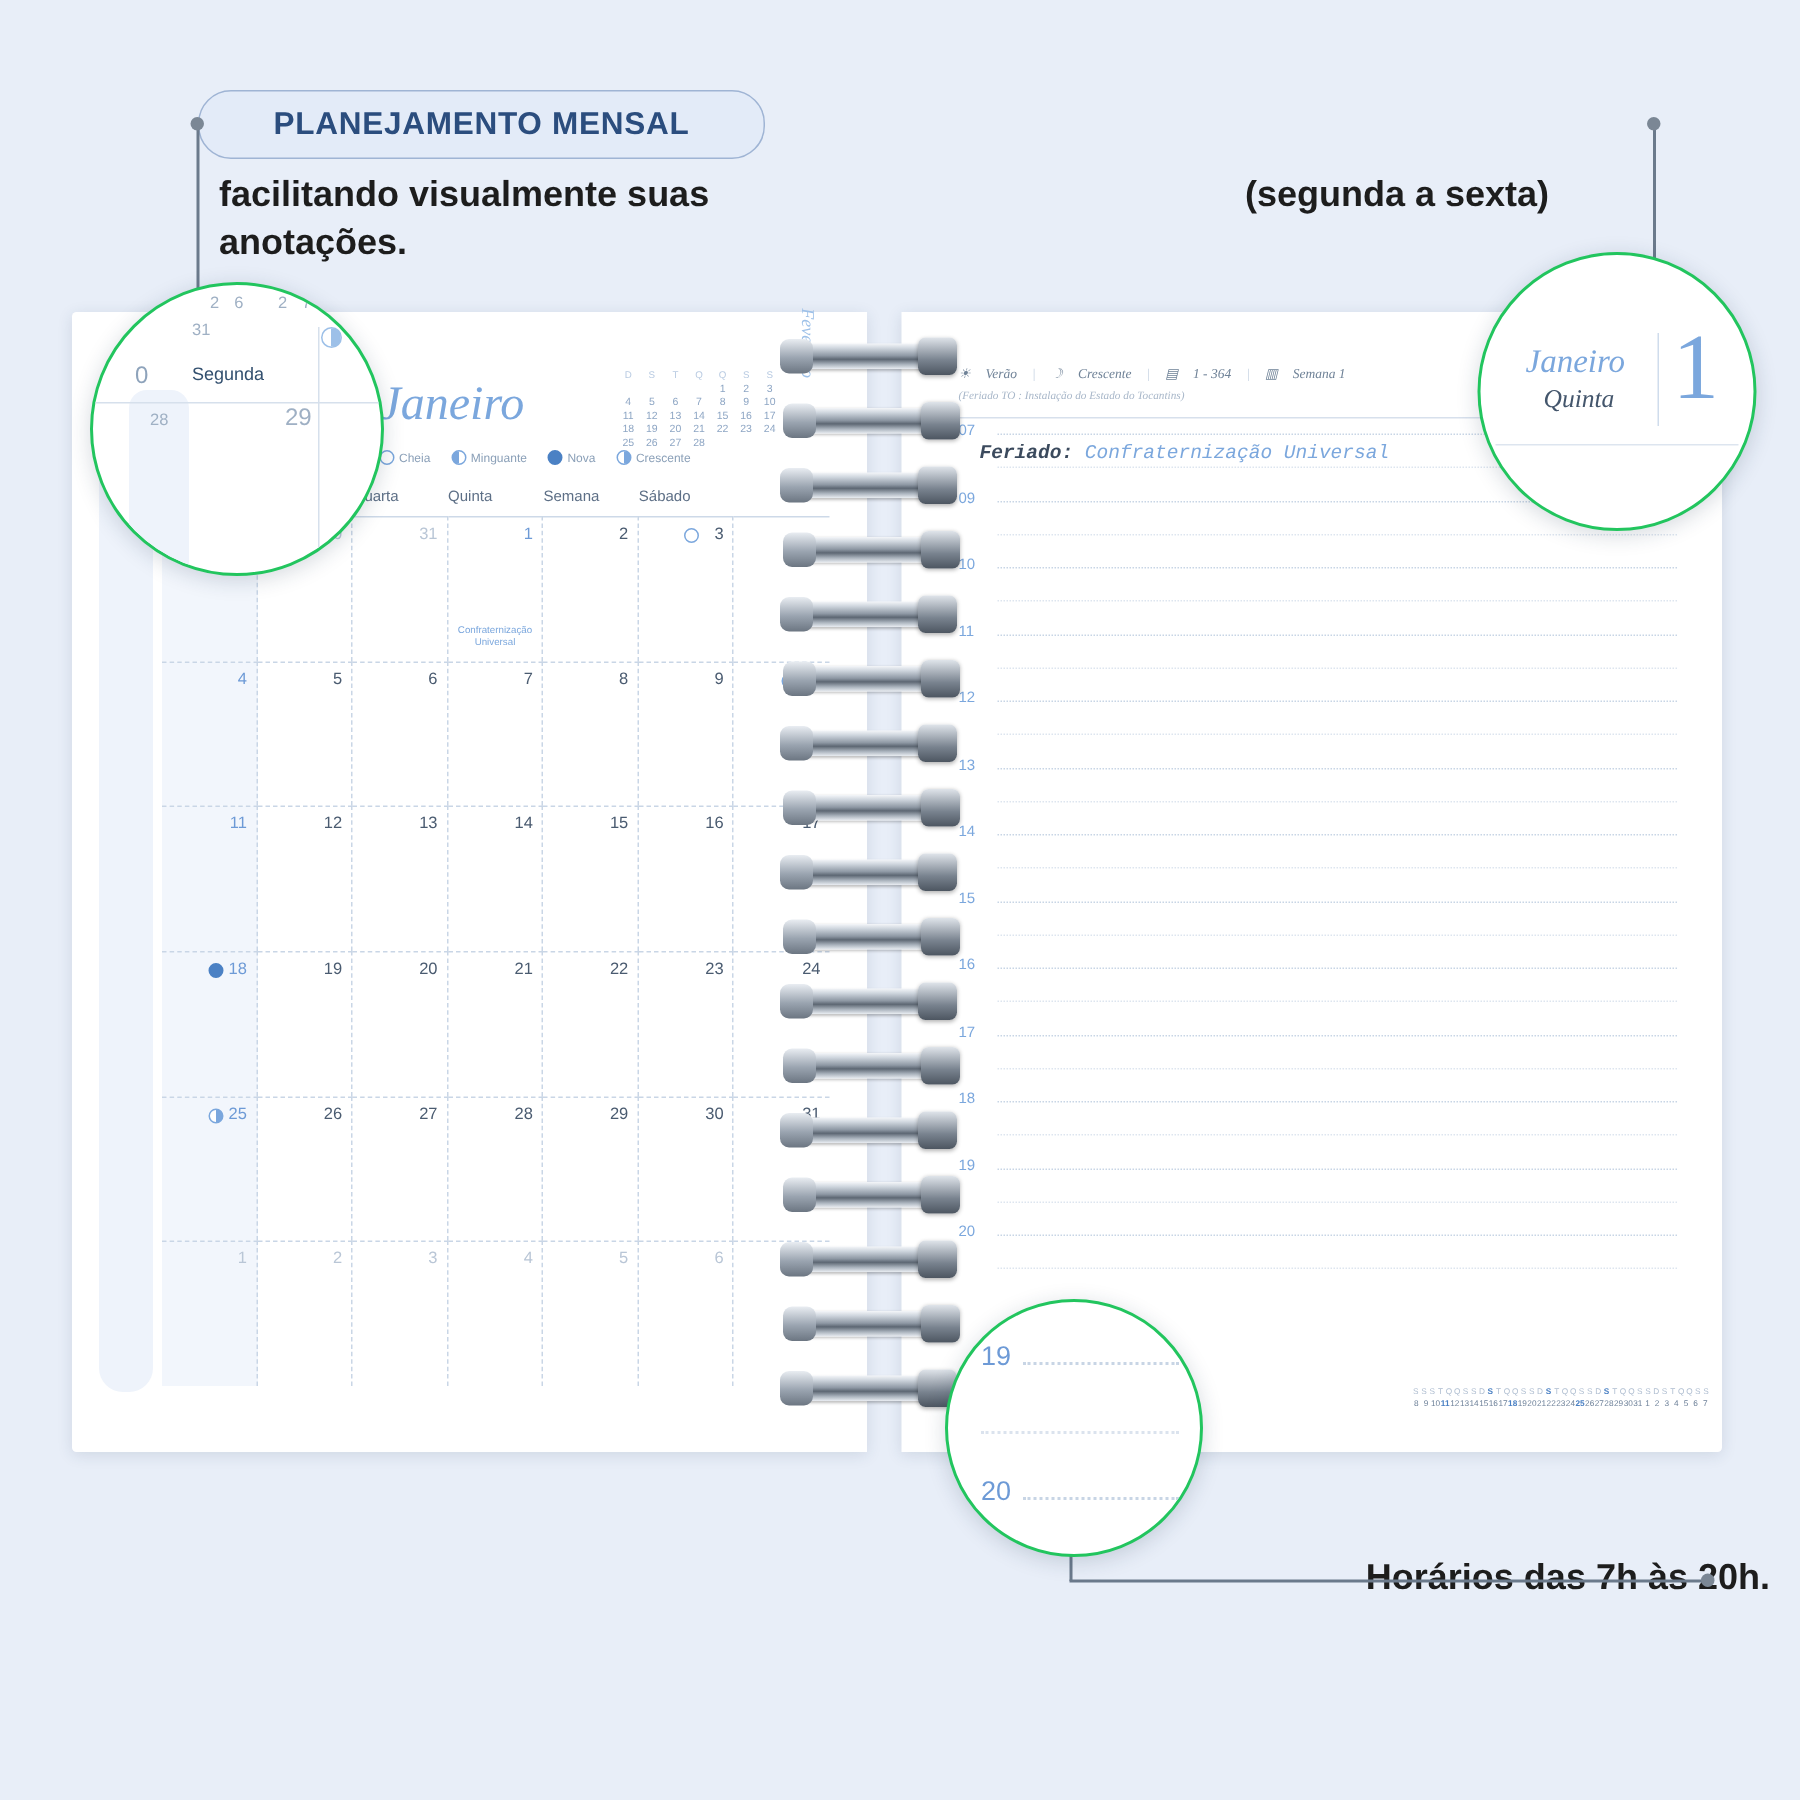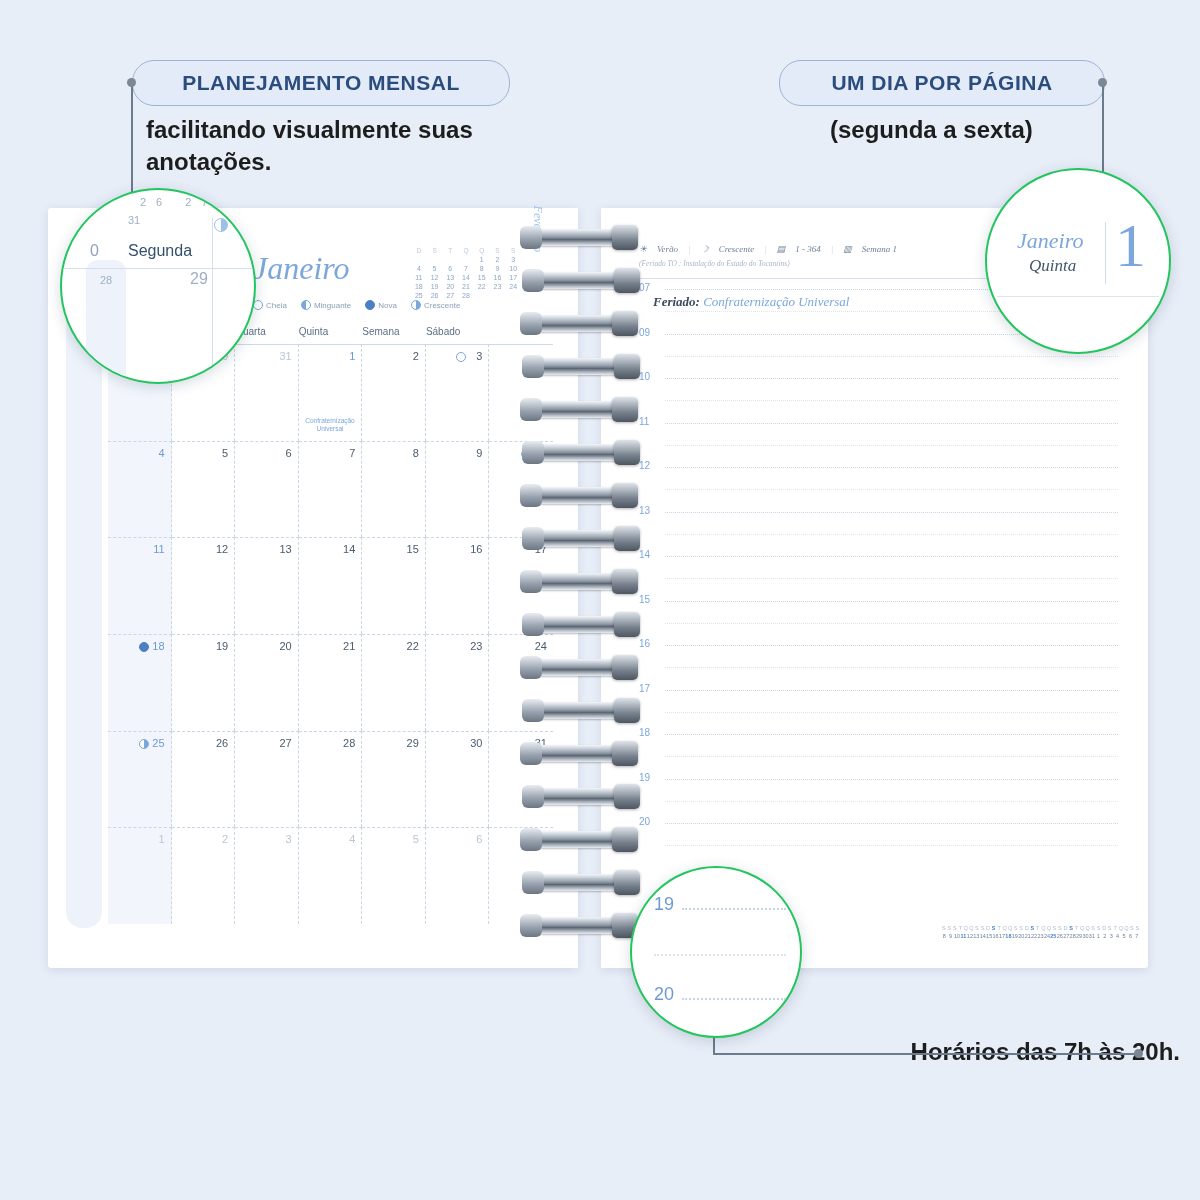--- a/index.html
+++ b/index.html
@@ -99,21 +99,21 @@
   
   .rp-head{position:absolute;left:38px;top:36px;right:34px;}
   .rp-meta{display:flex;align-items:center;gap:10px;font-size:9px;color:#6f8297;
            font-family:"Liberation Serif",serif;font-style:italic;}
   .rp-meta .sep{color:#c5d2e2;}
   .rp-note{margin-top:5px;font-size:7.5px;color:#a8b7c9;font-family:"Liberation Serif",serif;font-style:italic;}
   .rp-rule{position:absolute;left:38px;right:34px;top:70px;border-top:1px solid #d7e0ec;}
 
   .holiday{
     position:absolute;left:52px;top:86px;
-    font-family:Liberation Serif, serif;font-style:italic;font-size:13px;color:#3b4a5d;
+    font-family:Liberation Mono, monospace;font-style:italic;font-size:13px;color:#3b4a5d;
   }
   .holiday b{color:#3b4a5d;}
   .holiday i{color:#7ba7dd;font-style:italic;}
 
   .hours{position:absolute;left:38px;right:30px;top:74px;}
   .hrow{position:relative;height:44.5px;}
   .hlbl{position:absolute;left:0;top:0;font-size:10px;color:#7ba7dd;}
   .hline{position:absolute;left:26px;right:0;top:7px;border-top:1px dotted #c8d5e5;}
   .hline.half{left:26px;right:0;top:29px;border-top:1px dotted #dde5ef;}
 
@@ -151,21 +151,21 @@
   }
   #mag-left{left:60px;top:188px;width:192px;height:192px;}
   #mag-right{left:985px;top:168px;width:182px;height:182px;}
   #mag-bottom{left:630px;top:866px;width:168px;height:168px;}
 
   .mg-inner{position:absolute;inset:0;}
 
   
   .ml-topnums{position:absolute;left:78px;top:6px;font-size:11px;color:#9fb0c4;letter-spacing:10px;}
   .ml-31{position:absolute;left:66px;top:24px;font-size:11px;color:#9fb0c4;}
-  .ml-seg{position:absolute;left:66px;top:52px;font-size:16px;color:#33506f;}
+  .ml-seg{position:absolute;left:66px;top:52px;font-size:12px;color:#33506f;}
   .ml-0{position:absolute;left:28px;top:52px;font-size:16px;color:#8ea3bb;}
   .ml-28{position:absolute;left:38px;top:84px;font-size:11px;color:#9fb0c4;}
   .ml-29{position:absolute;left:128px;top:80px;font-size:16px;color:#9fb0c4;}
   .ml-strip{position:absolute;left:24px;top:70px;width:40px;height:122px;background:#eef3fb;border-radius:12px 12px 0 0;}
   .ml-vline{position:absolute;left:150px;top:28px;width:1px;height:164px;background:#d6e0ec;}
   .ml-hline{position:absolute;left:0;top:78px;width:192px;height:1px;background:#d6e0ec;}
   .ml-moon{position:absolute;left:152px;top:28px;width:12px;height:12px;border-radius:50%;
            background:linear-gradient(90deg,#fff 50%,#9dc0e8 50%);border:1px solid #9dc0e8;}
 
   
@@ -187,23 +187,20 @@
 </head>
 <body>
 
 <div class="stage">
 
   <div class="badge" id="badge-left">
     <span>PLANEJAMENTO MENSAL</span>
   </div>
   <div class="callout-sub" id="sub-left">facilitando visualmente suas anotações.</div>
 
-  <div class="badge" id="badge-right">
-    <span>UM DIA POR PÁGINA</span>
-  </div>
   <div class="callout-sub" id="sub-right">(segunda a sexta)</div>
 
   <div class="callout-sub" id="sub-bottom">Horários das 7h às 20h.</div>
 
   <div class="conn" style="left:131px;top:82px;width:1.5px;height:18px;"></div>
   <div class="conn" style="left:131px;top:100px;width:1.5px;height:160px;"></div>
   <div class="dot" style="left:127px;top:78px;"></div>
   <div class="dot" style="left:127px;top:256px;"></div>
 
   <div class="conn" style="left:1102px;top:82px;width:1.5px;height:100px;"></div>

